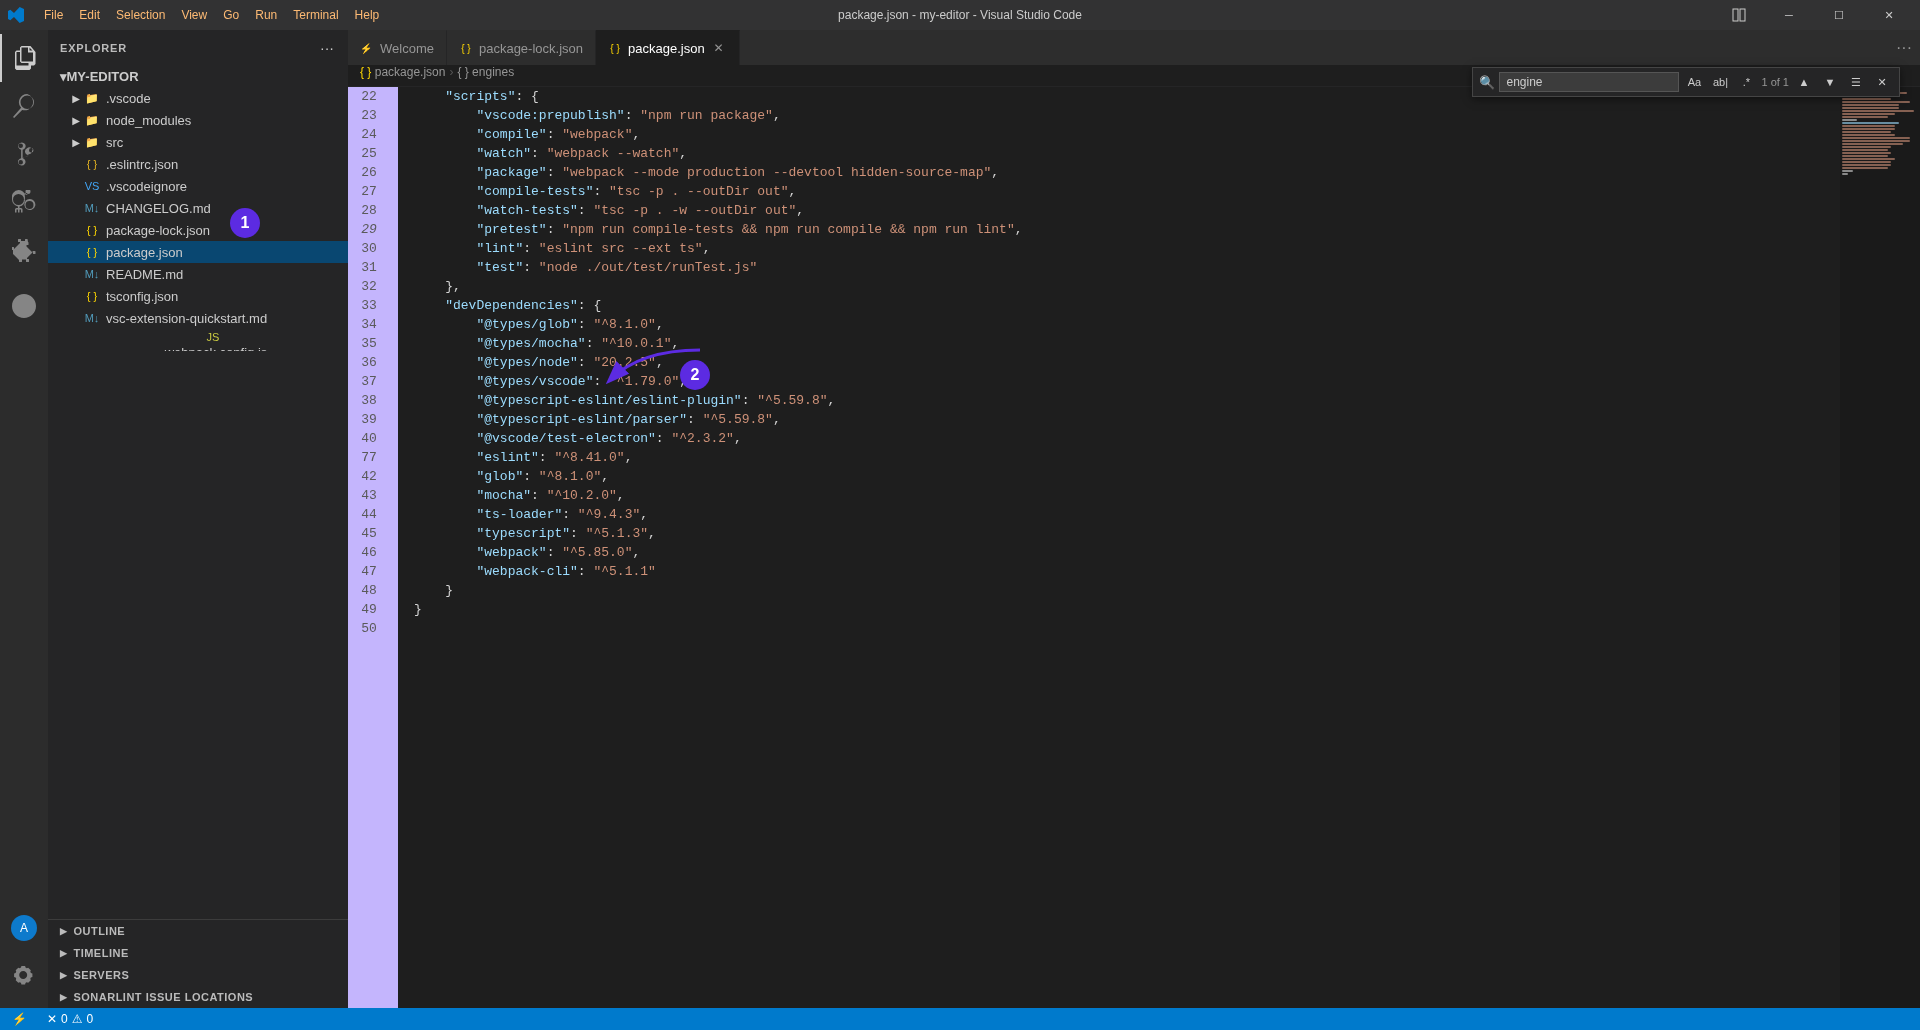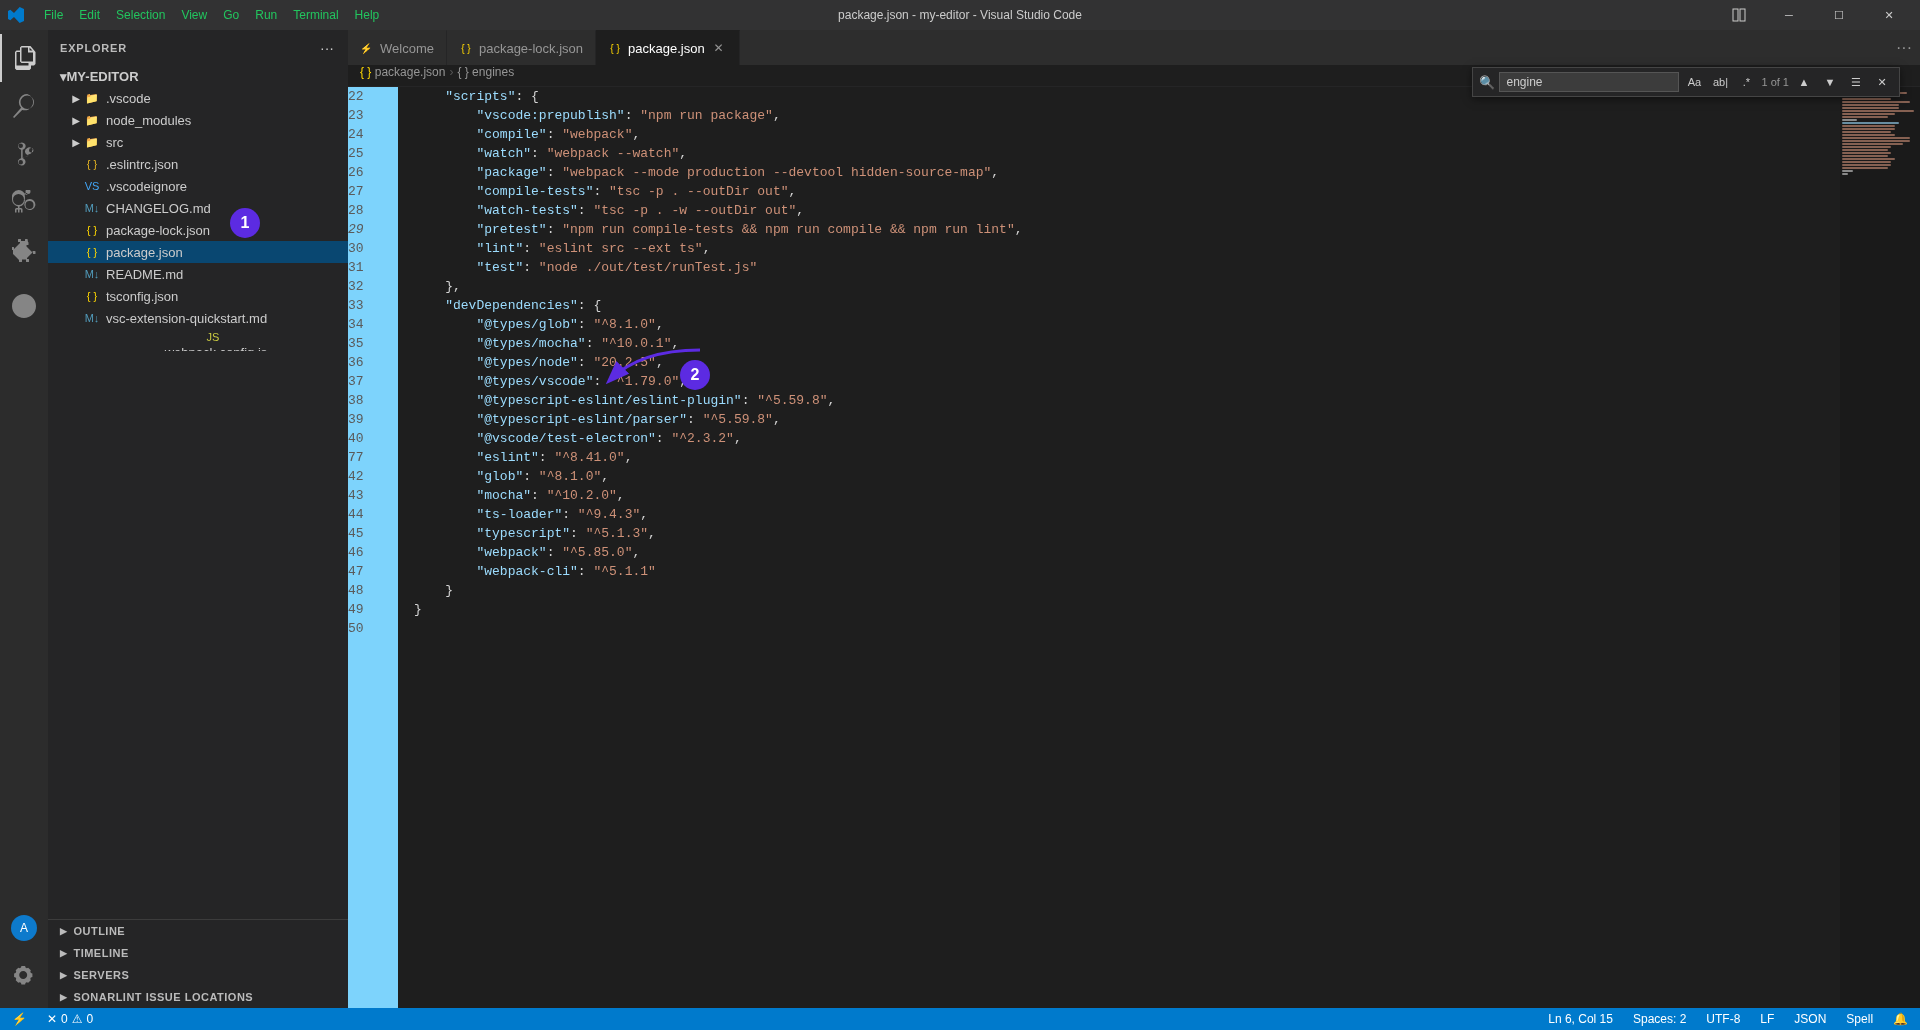--- a/index.html
+++ b/index.html
@@ -31,21 +31,21 @@
       gap: 8px;
     }
     .title-bar-menu {
       display: flex;
       align-items: center;
       gap: 0;
     }
     .title-bar-menu span {
       padding: 4px 8px;
       font-size: 12px;
-      color: #22c55e;
+      color: #fdba74;
       cursor: pointer;
     }
     .title-center {
       font-size: 12px;
       color: #cccccc;
       position: absolute;
       left: 50%;
       transform: translateX(-50%);
     }
     .title-bar-right {
@@ -358,27 +358,27 @@
     
     .editor-content {
       flex: 1;
       display: flex;
       overflow: hidden;
       position: relative;
     }
 
     .line-numbers {
       width: 50px;
-      background: #7dd3fc;
+      background: #c4b5fd;
       color: #5a5a5a;
       font-family: 'Consolas', 'Courier New', monospace;
       font-size: 13px;
       line-height: 19px;
       padding: 0 8px 0 0;
-      text-align: left;
+      text-align: center;
       flex-shrink: 0;
       overflow: hidden;
       user-select: none;
     }
 
     .code-area {
       flex: 1;
       font-family: 'Consolas', 'Courier New', monospace;
       font-size: 13px;
       line-height: 19px;
@@ -789,36 +789,13 @@
     <div class="status-item">
       <span>⚡</span>
     </div>
     <div class="status-item">
       <span>✕</span>
       <span>0</span>
       <span>⚠</span>
       <span>0</span>
     </div>
   </div>
-  <div class="status-right">
-    <div class="status-item">
-      <span>Ln 6, Col 15</span>
-    </div>
-    <div class="status-item">
-      <span>Spaces: 2</span>
-    </div>
-    <div class="status-item">
-      <span>UTF-8</span>
-    </div>
-    <div class="status-item">
-      <span>LF</span>
-    </div>
-    <div class="status-item">
-      <span>JSON</span>
-    </div>
-    <div class="status-item">
-      <span>Spell</span>
-    </div>
-    <div class="status-item">
-      <span>🔔</span>
-    </div>
-  </div>
 </div>
 
 </body></html>

